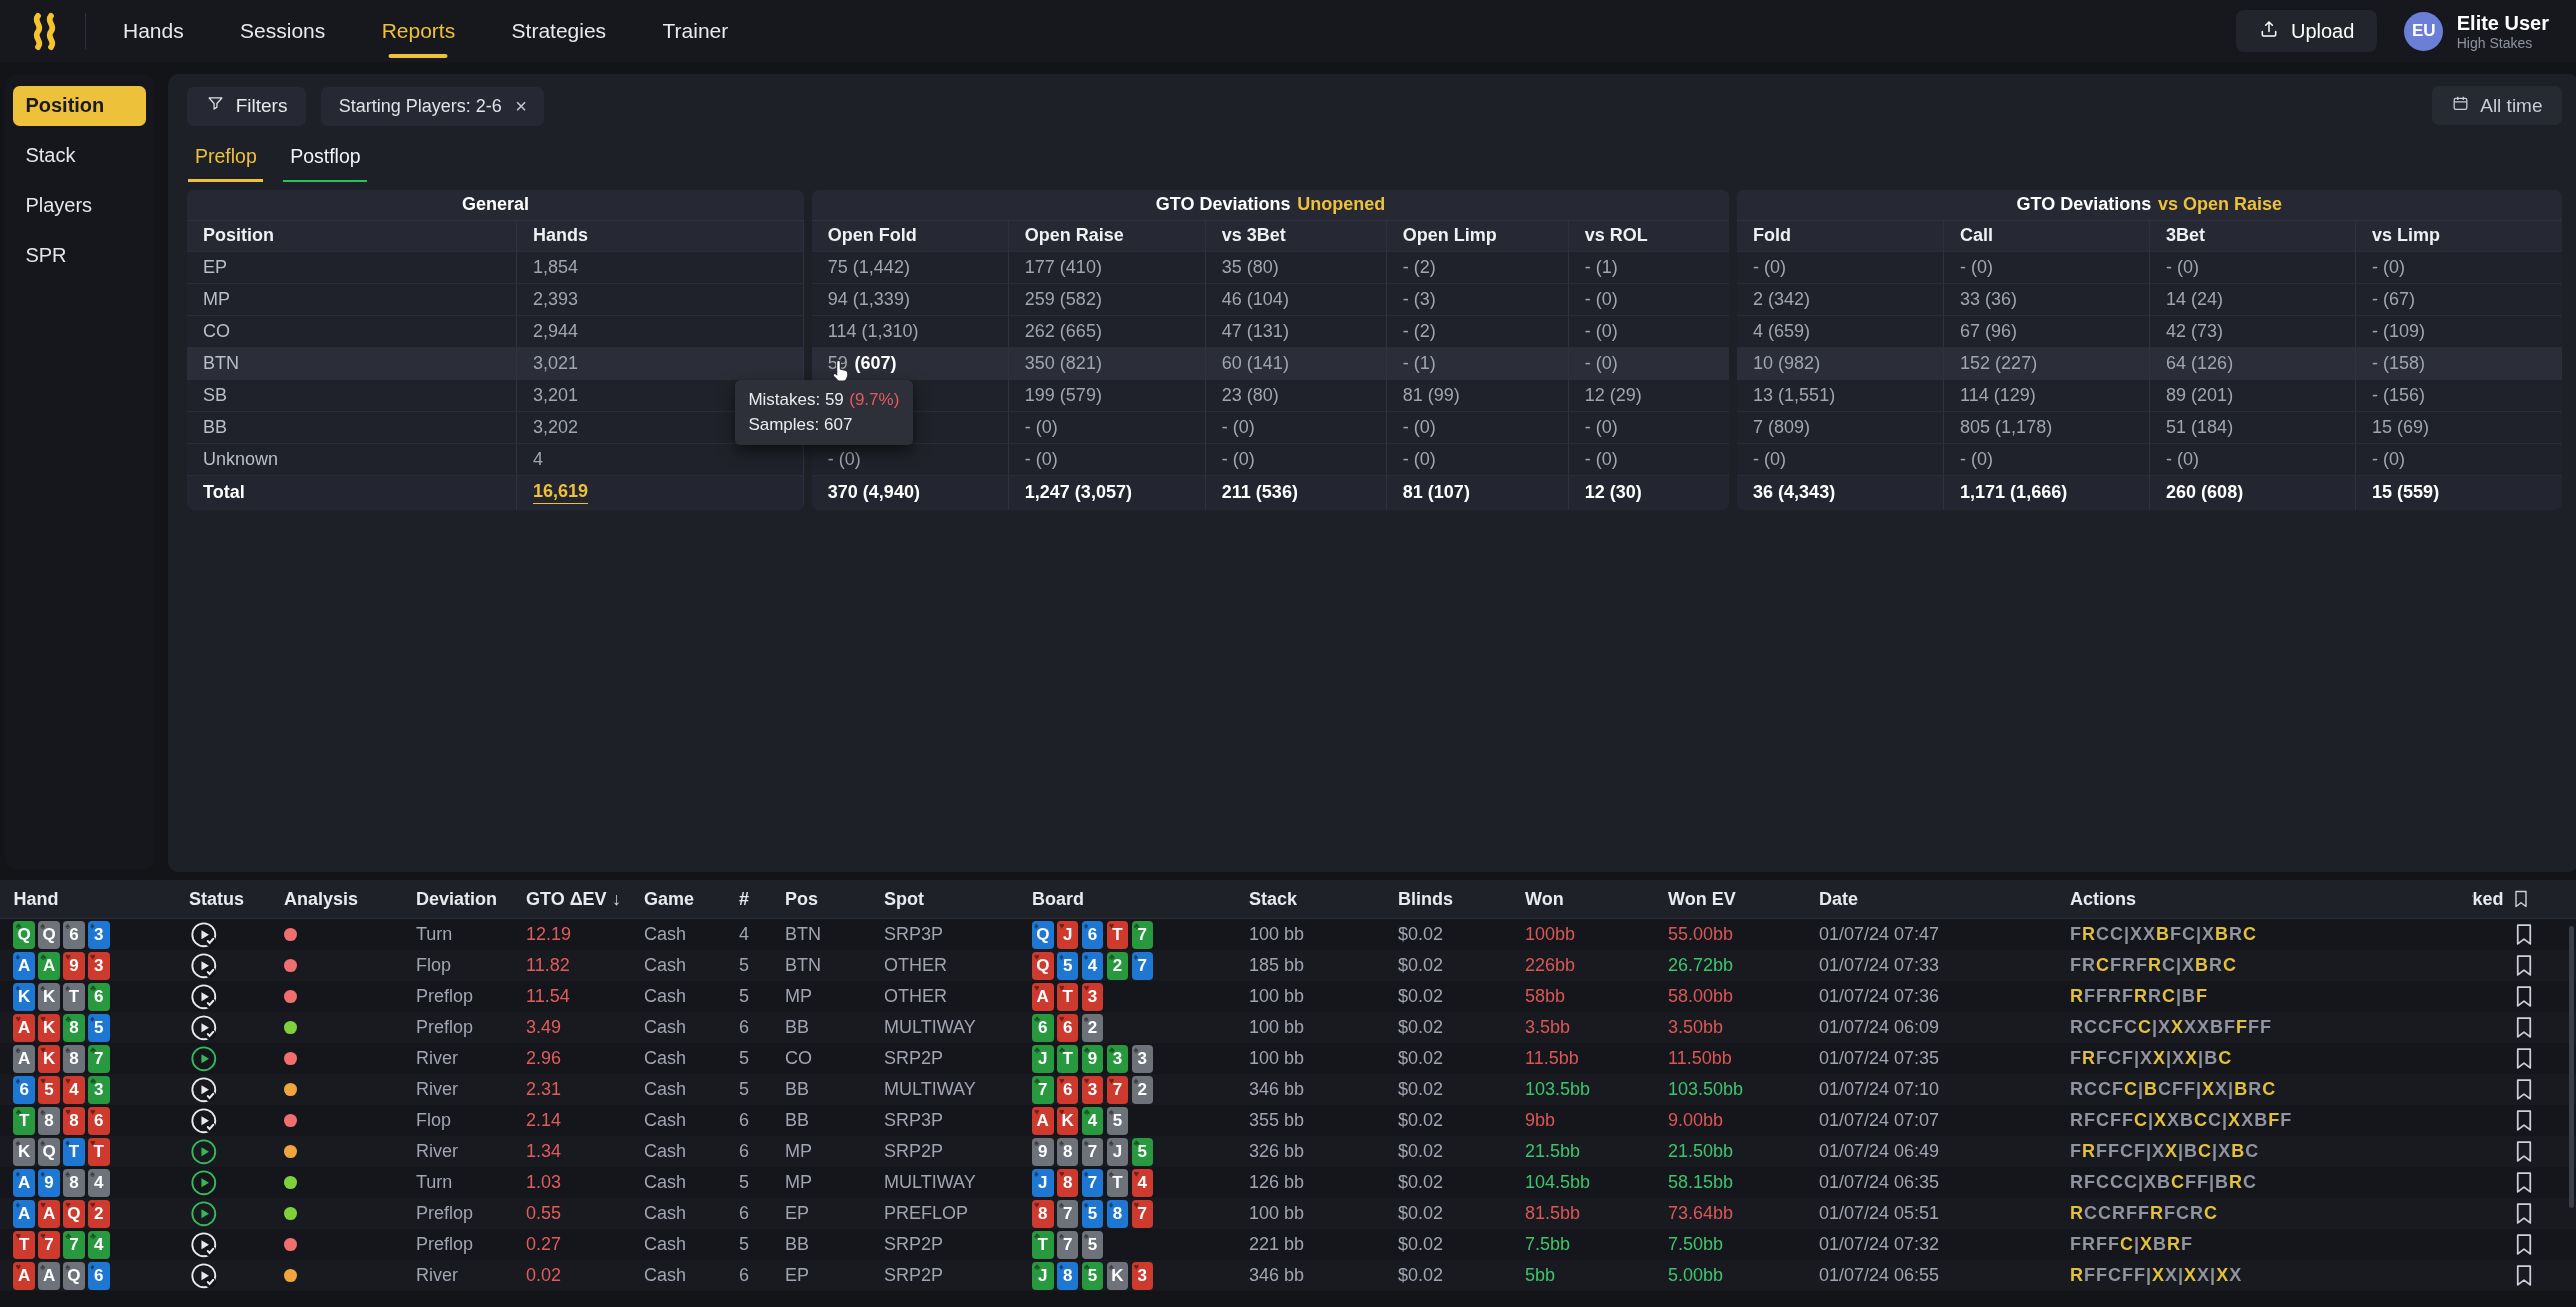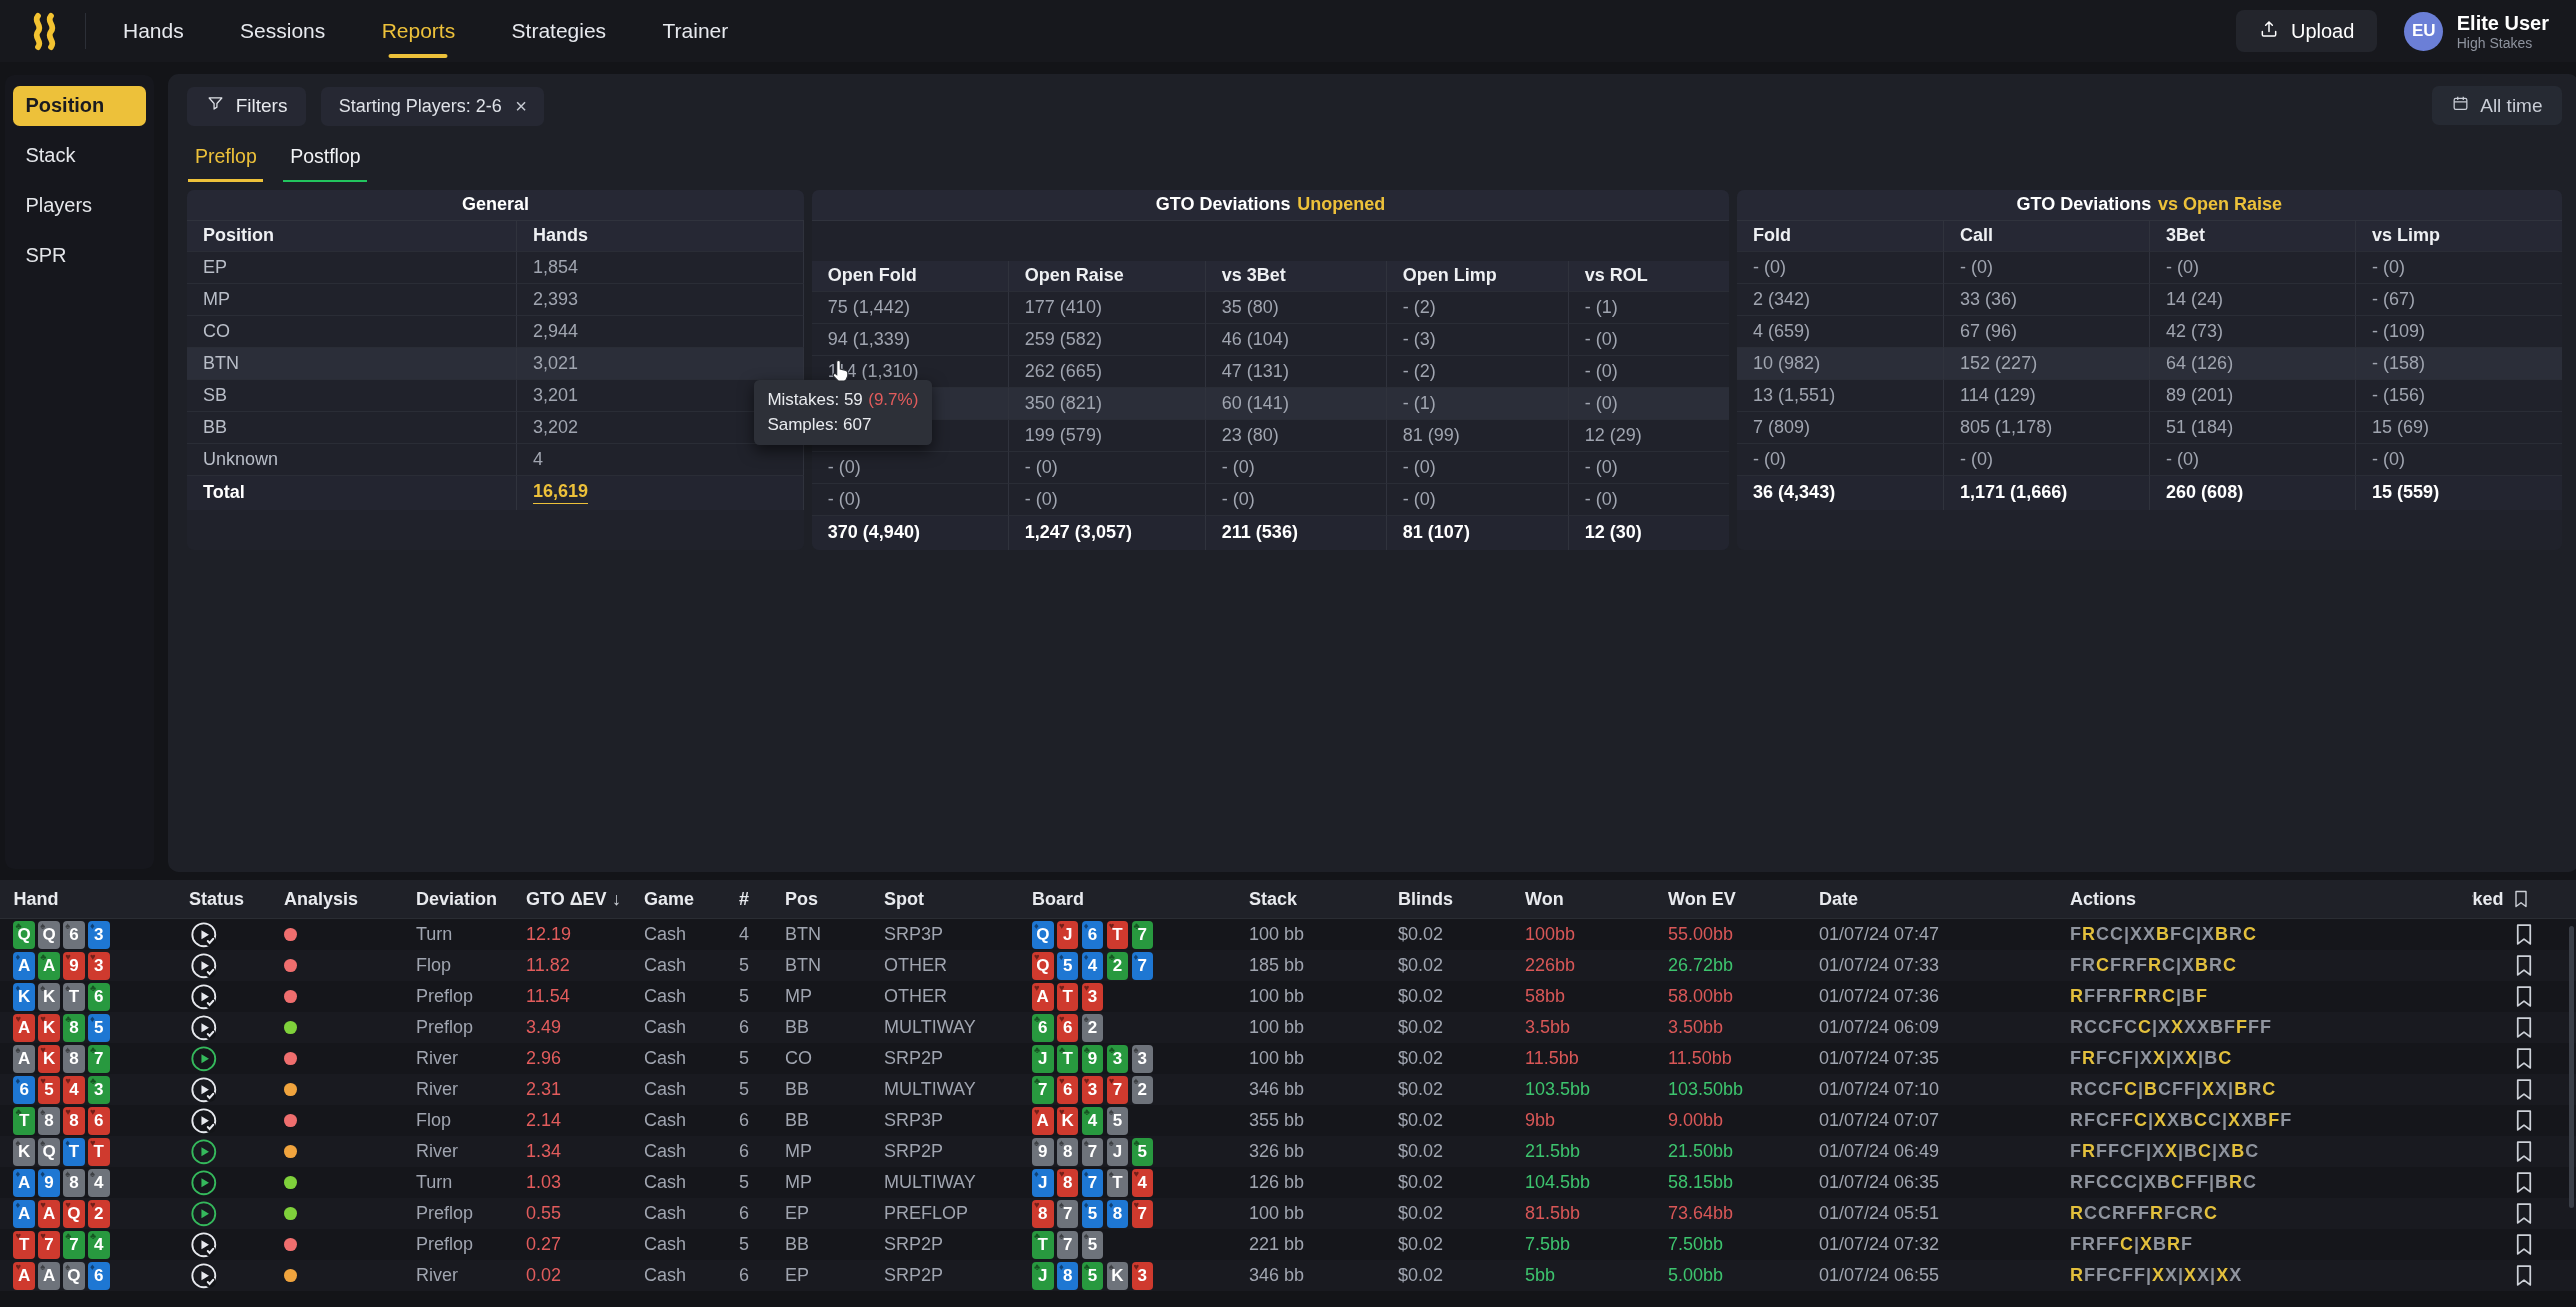--- a/index.html
+++ b/index.html
@@ -52,21 +52,21 @@
   .p-grid{display:grid;}
   .p-cell{height:32px;display:flex;align-items:center;padding-left:16px;font-size:18px;color:var(--muted);border-bottom:0.7px solid var(--row-line);border-right:0.7px solid var(--border);cursor:default;}
   .p-cell:last-of-type{}
   .p-cell.head{height:31px;background:var(--panel-head);color:#eef0f3;font-weight:600;}
   .p-cell.hover-row{background:var(--hover);}
   .p-cell.total{height:34px;color:#fff;font-weight:600;border-bottom:none;background:#232530;}
   .p-cell .bright{color:#fff;font-weight:700;margin-left:6.7px;}
   .link-yellow{color:var(--yellow);border-bottom:1.3px solid var(--yellow);cursor:pointer;padding-bottom:1.3px;}
 
   
-  .tooltip{position:absolute;left:754px;top:380px;background:var(--tooltip);border-radius:5.4px;padding:8px 13.4px;font-size:17px;color:#e9ebef;box-shadow:0 5.4px 14.8px rgba(0,0,0,.55);z-index:50;line-height:1.45;white-space:nowrap;}
+  .tooltip{position:absolute;left:735px;top:380px;background:var(--tooltip);border-radius:5.4px;padding:8px 13.4px;font-size:17px;color:#e9ebef;box-shadow:0 5.4px 14.8px rgba(0,0,0,.55);z-index:50;line-height:1.45;white-space:nowrap;}
   .tooltip .pct{color:var(--red);margin-left:5.4px;}
   .cursor{position:absolute;left:828px;top:355px;z-index:60;pointer-events:none;}
 
   
   .hands-table{position:absolute;left:0;top:880px;width:2576px;}
   .h-row{display:grid;align-items:center;height:31px;}
   .h-row.header{height:39px;background:#1f2128;border-bottom:0.7px solid #2a2d33;}
   .h-row:nth-child(odd):not(.header){background:#191a20;}
   .h-row:nth-child(even):not(.header){background:#15161b;}
   .h-cell{display:flex;align-items:center;font-size:18px;color:var(--muted);overflow:hidden;white-space:nowrap;}
@@ -189,21 +189,21 @@
           <div class="p-cell total">
             <span class="link-yellow">16,619</span>
           </div>
         </div>
       </div>
       <div class="panel" style="width: 919px;">
         <div class="panel-title">
           <span>GTO Deviations</span>
           <span class="accent">Unopened</span>
         </div>
-        <div class="p-grid" style="grid-template-columns: 197px 197px 181px 182px 163px; margin-top: 40px;">
+        <div class="p-grid" style="grid-template-columns: 197px 197px 181px 182px 163px;">
           <div class="p-cell head">Open Fold</div>
           <div class="p-cell head">Open Raise</div>
           <div class="p-cell head">vs 3Bet</div>
           <div class="p-cell head">Open Limp</div>
           <div class="p-cell head">vs ROL</div>
           <div class="p-cell">75 (1,442)</div>
           <div class="p-cell">177 (410)</div>
           <div class="p-cell">35 (80)</div>
           <div class="p-cell">- (2)</div>
           <div class="p-cell">- (1)</div>

